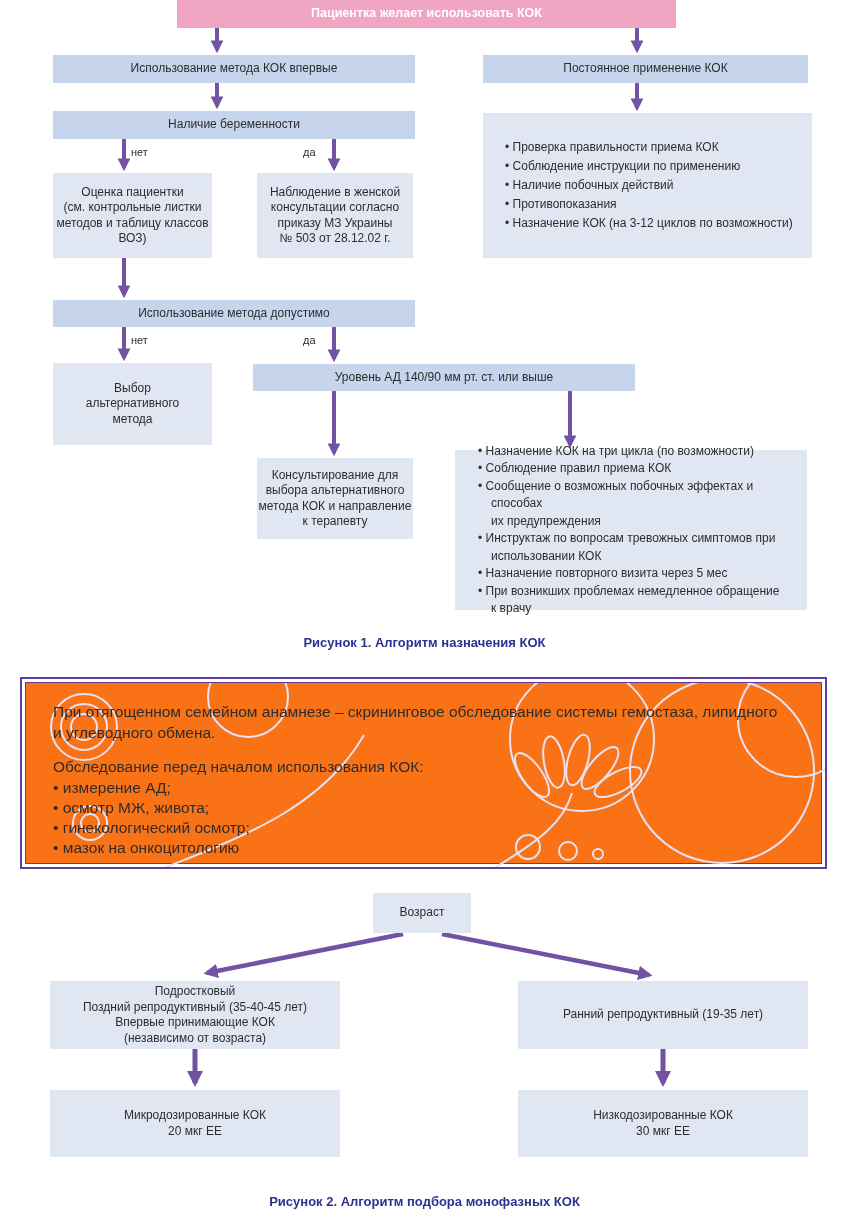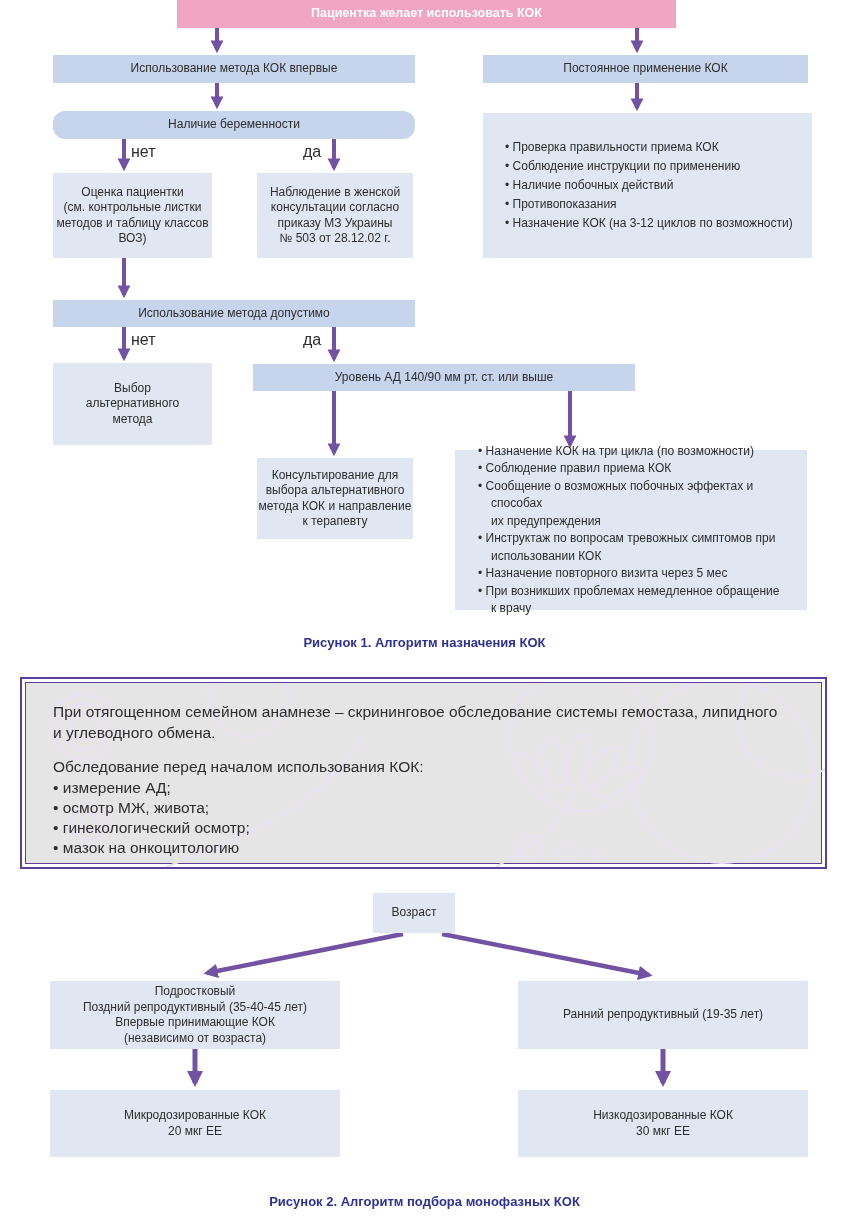--- a/index.html
+++ b/index.html
@@ -12,31 +12,31 @@
   .light-box{background:var(--light_box,#e1e6f3);}
   .pink-box{background:var(--pink,#f0a5c2);color:#fff;font-weight:bold;font-size:12.5px;}
   .list-box{justify-content:flex-start;text-align:left;}
   .list-box ul{list-style:none;margin:0;padding:0;width:100%;}
   .list-box li{padding-left:13px;text-indent:-13px;white-space:pre-line;}
   .list-box li::before{content:"• ";}
   .cl{padding-left:22px;padding-right:10px;}
   .cl li{line-height:19px;}
   .pl{padding-left:23px;padding-right:14px;}
   .pl li{line-height:17.5px;}
-  .branch-label{position:absolute;font-size:16px;line-height:14px;}
+  .branch-label{position:absolute;font-size:11px;line-height:14px;}
   .caption{position:absolute;left:0;width:100%;text-align:center;font-weight:bold;
            font-size:13px;color:var(--caption_text,#2d3192);}
   .arrows{position:absolute;left:0;pointer-events:none;}
   .arrow-line{stroke:var(--arrow,#7252a2);}
   .w4{stroke-width:4;}
   .w45{stroke-width:4.5;}
   .w5{stroke-width:5;}
   .ah{fill:var(--arrow,#7252a2);}
   .infobox{position:absolute;left:20px;top:677px;width:807px;height:192px;box-sizing:border-box;
-           background:#e5e5e5;border:2px solid var(--border_purple,#5f3d9c);
+           background:#f97316;border:2px solid var(--border_purple,#5f3d9c);
            box-shadow:inset 0 0 0 3px #fff, inset 0 0 0 4px var(--border_purple,#5f3d9c);}
   .infobox-decor{position:absolute;left:4px;top:4px;width:799px;height:184px;overflow:hidden;}
   .infobox-decor svg{display:block;}
   .decor{stroke:var(--decor,#eae1f3);fill:none;stroke-width:2;}
   .infobox-content{position:relative;padding:22px 30px 0 31px;font-size:15.5px;line-height:21px;}
   .infobox-content p{margin:0 0 13px 0;white-space:pre-line;}
   .infobox-content .ib-heading{margin-bottom:1px;}
   .infobox-content ul{list-style:none;margin:0;padding:0;}
   .infobox-content li{line-height:20px;padding-left:14px;text-indent:-14px;}
   .infobox-content li::before{content:"• ";}
@@ -70,21 +70,21 @@
   </div>
 
   <div class="node header-box" style="left:53px;top:55px;width:362px;height:28px;">
     <span class="txt">Использование метода КОК впервые</span>
   </div>
 
   <div class="node header-box" style="left:483px;top:55px;width:325px;height:28px;">
     <span class="txt">Постоянное применение КОК</span>
   </div>
 
-  <div class="node header-box" style="left:53px;top:111px;width:362px;height:28px;border-radius:12px;">
+  <div class="node header-box" style="left:53px;top:111px;width:362px;height:28px;">
     <span class="txt">Наличие беременности</span>
   </div>
 
   <span class="branch-label" style="left:131px;top:145px;">нет</span>
   <span class="branch-label" style="left:303px;top:145px;">да</span>
 
   <div class="node light-box" style="left:53px;top:173px;width:159px;height:85px;">
     <span class="txt">Оценка пациентки
 (см. контрольные листки
 методов и таблицу классов
@@ -192,21 +192,21 @@
       <marker id="ah2" viewBox="0 0 10 10" refX="7.5" refY="5" markerWidth="3.2" markerHeight="3.2" orient="auto" markerUnits="strokeWidth">
         <path d="M0,0 L10,5 L0,10 Z" class="ah"></path>
       </marker>
     </defs>
     <line x1="403" y1="54" x2="207" y2="93" class="arrow-line w45" marker-end="url(#ah2)"></line>
     <line x1="442" y1="54" x2="649" y2="95" class="arrow-line w45" marker-end="url(#ah2)"></line>
     <line x1="195" y1="169" x2="195" y2="203" class="arrow-line w5" marker-end="url(#ah2)"></line>
     <line x1="663" y1="169" x2="663" y2="203" class="arrow-line w5" marker-end="url(#ah2)"></line>
   </svg>
 
-  <div class="node light-box" style="left:373px;top:893px;width:82px;height:40px;">
+  <div class="node light-box" style="left:373px;top:893px;width:98px;height:40px;">
     <span class="txt">Возраст</span>
   </div>
 
   <div class="node light-box" style="left:50px;top:981px;width:290px;height:68px;">
     <span class="txt">Подростковый
 Поздний репродуктивный (35-40-45 лет)
 Впервые принимающие КОК
 (независимо от возраста)</span>
   </div>
 

